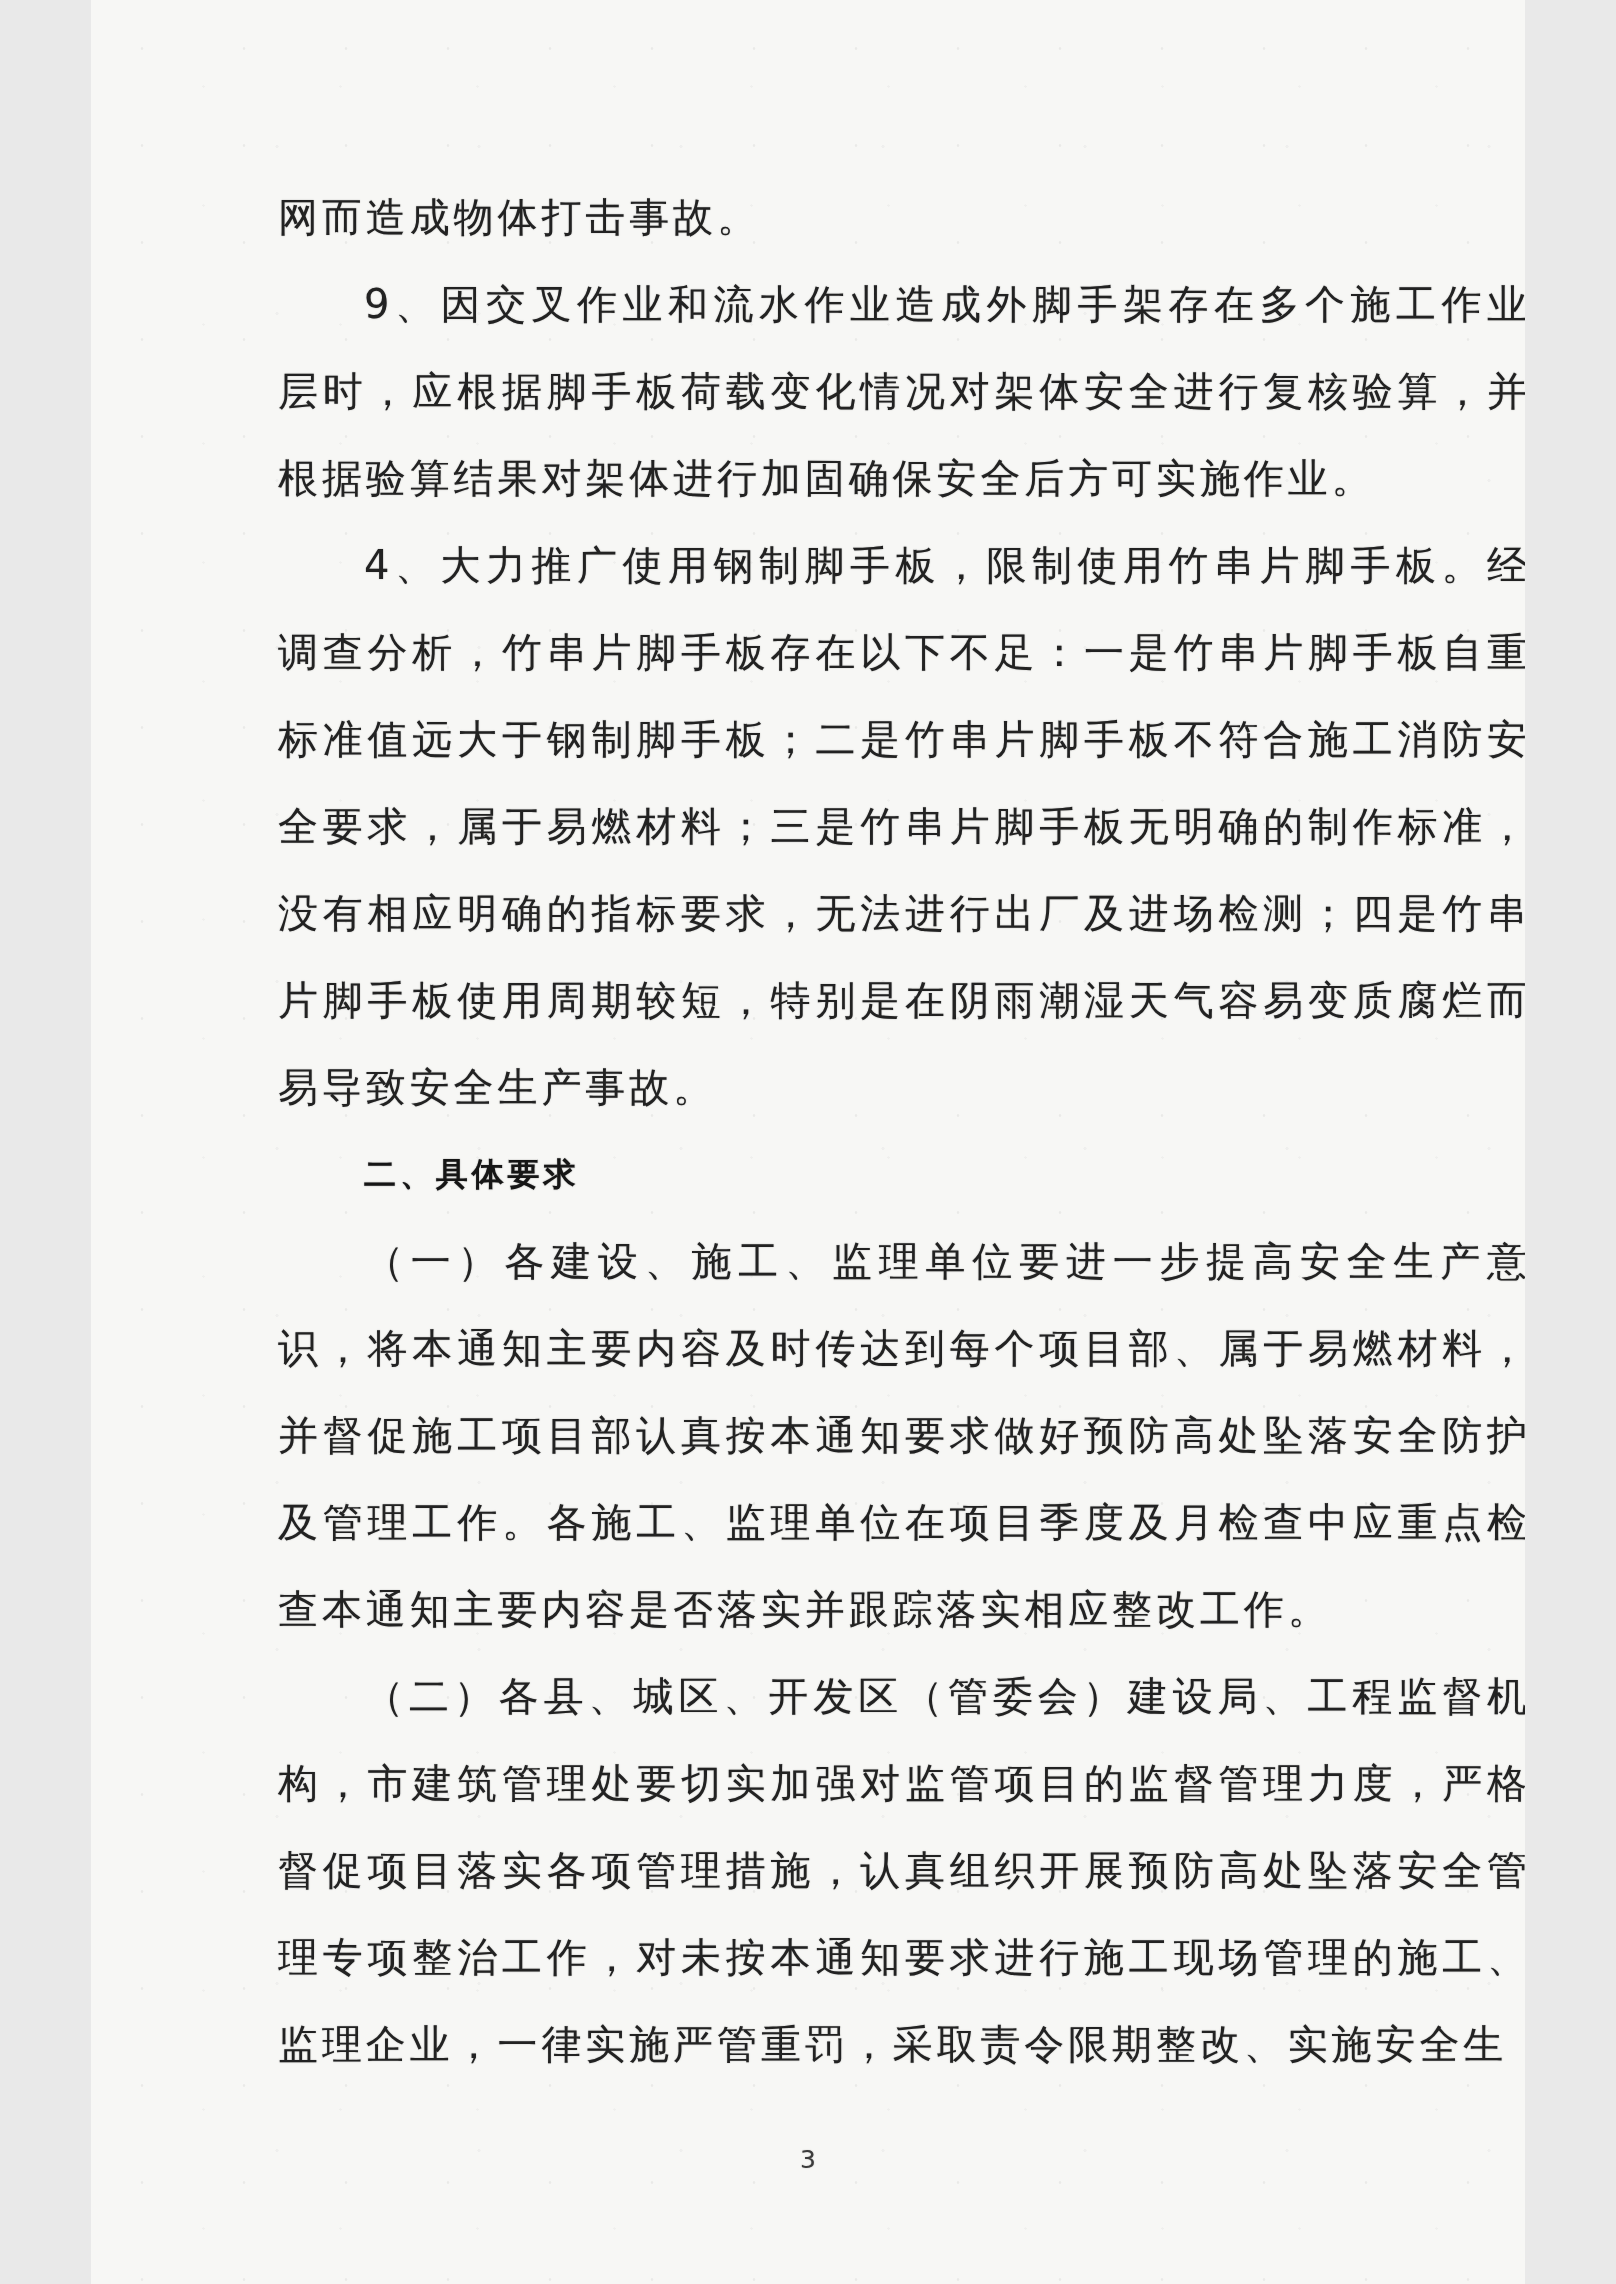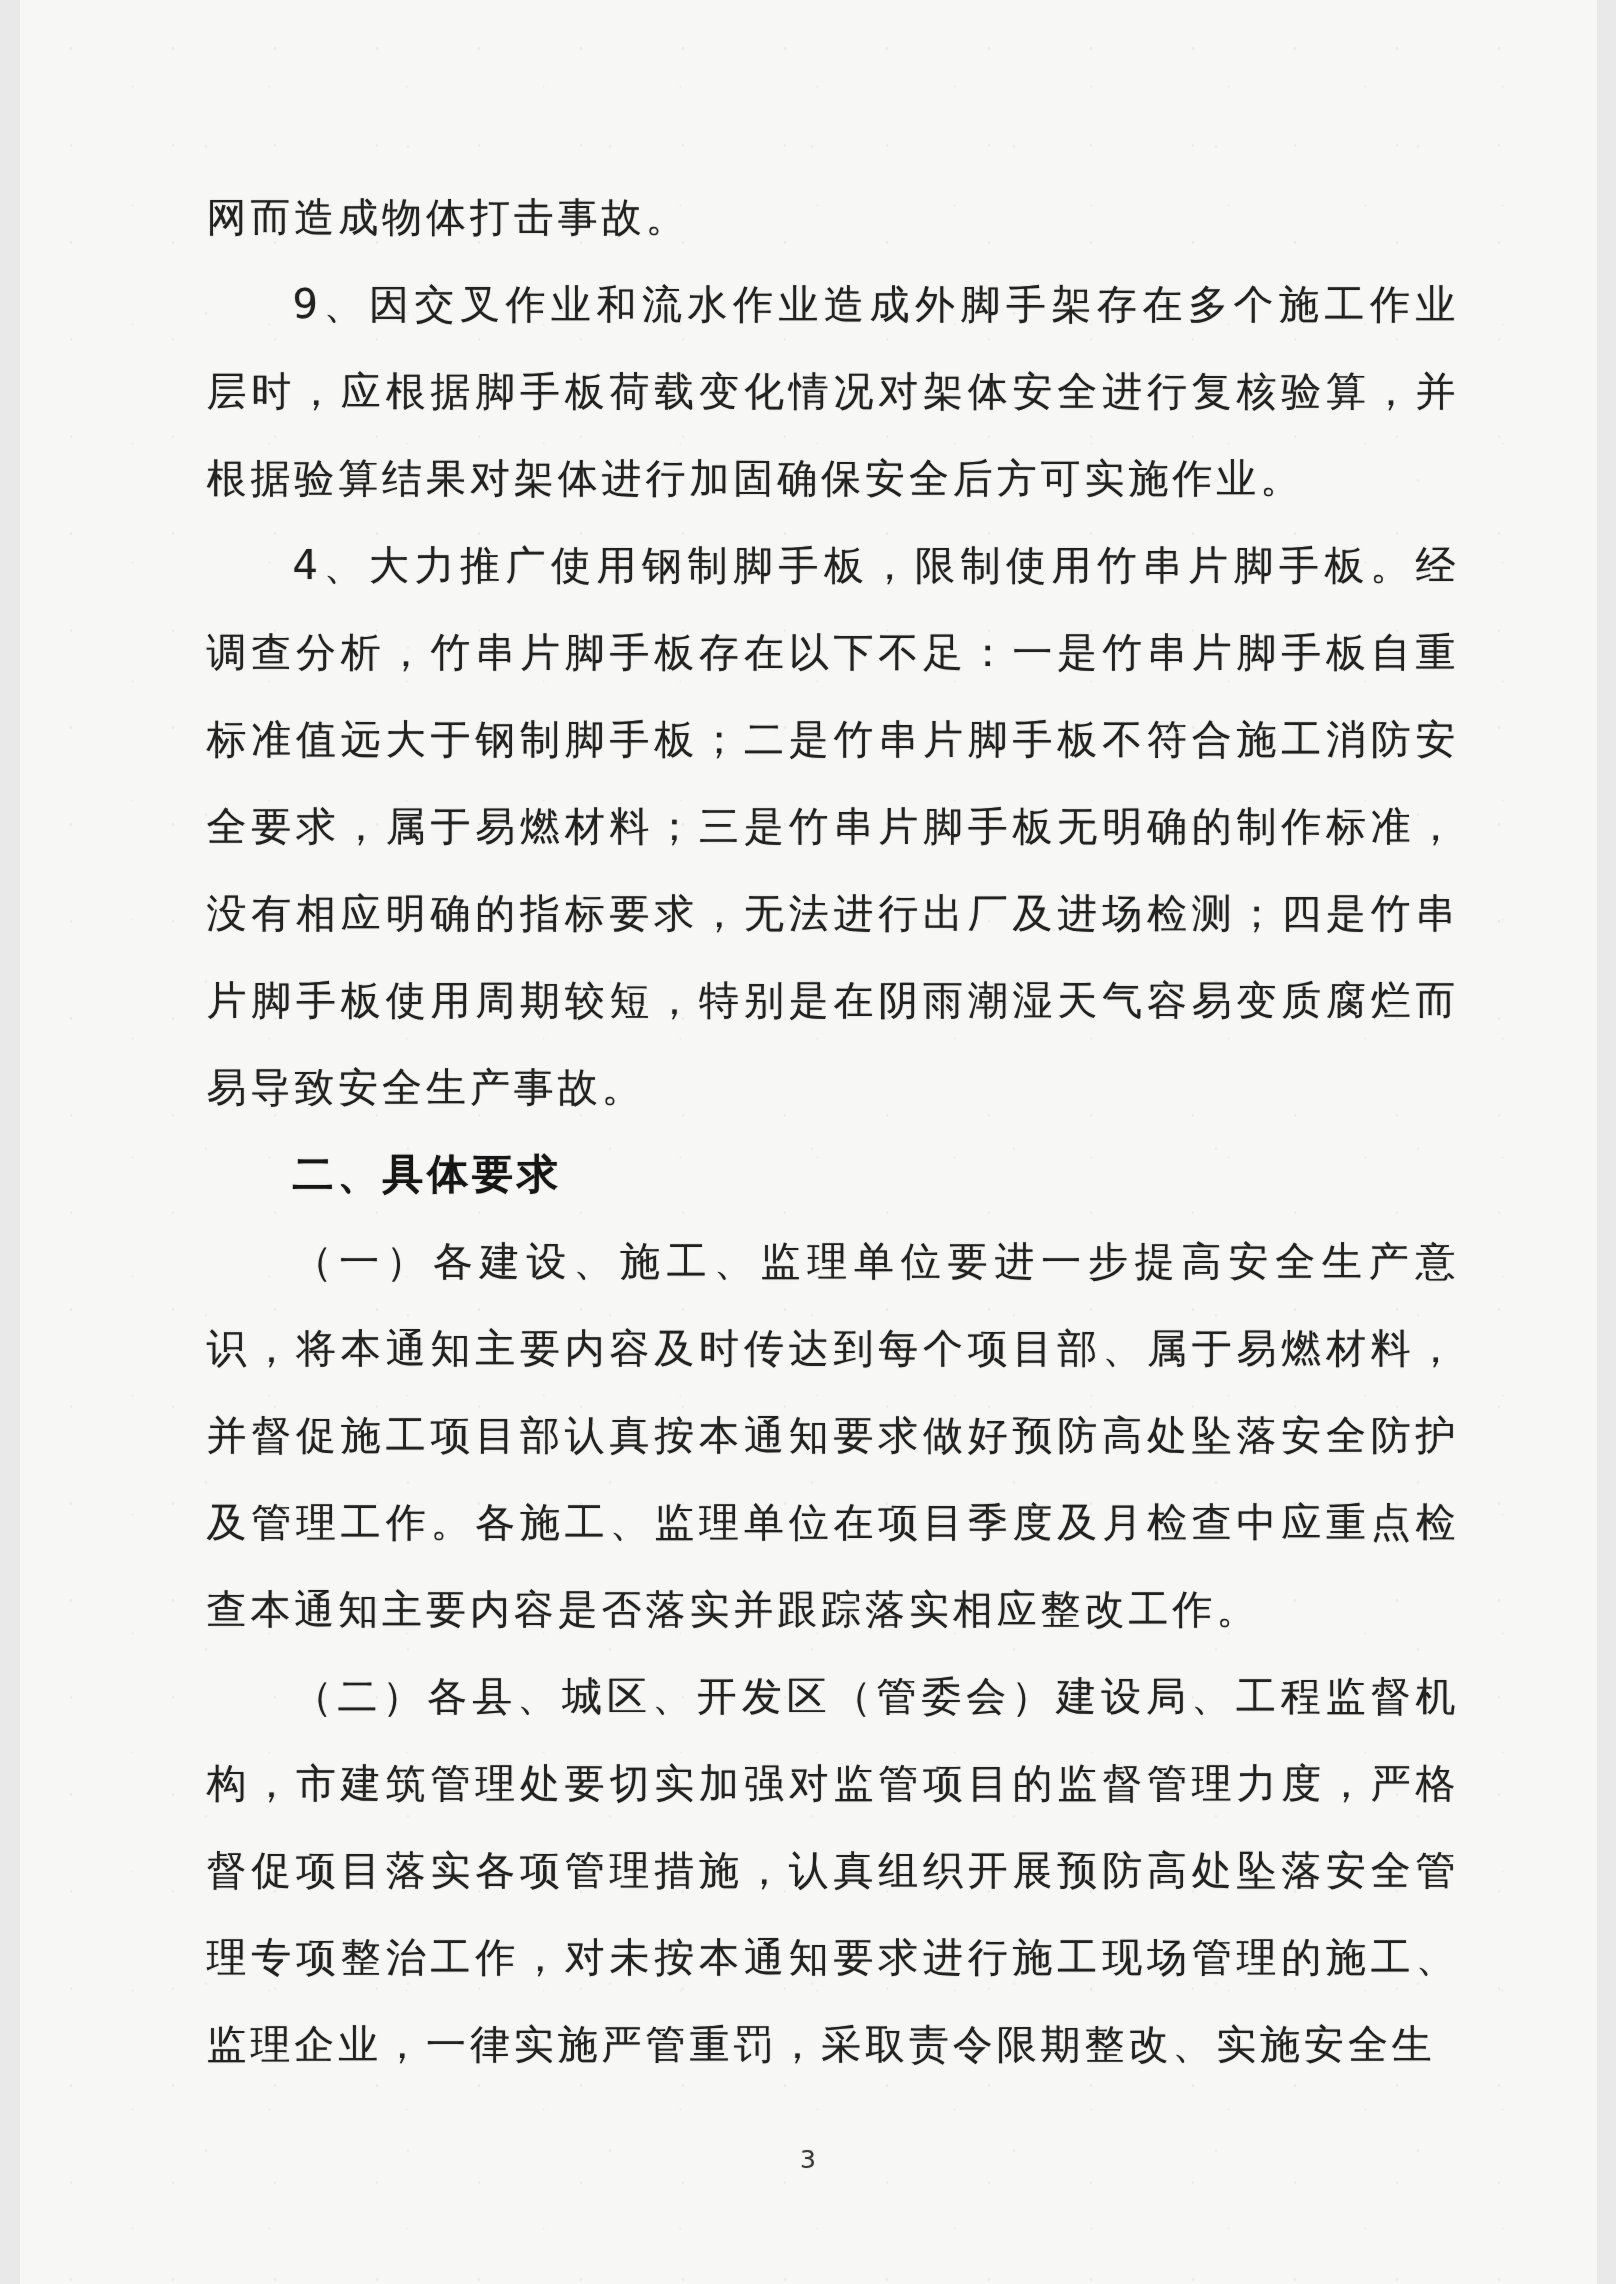--- a/index.html
+++ b/index.html
@@ -2,21 +2,21 @@
 <html style="font-size:10.4px"><head>
 <meta charset="utf-8">
 <style>
   html, body {
     margin: 0;
     padding: 0;
     background: #e9e9e9;
   }
   .page {
     position: relative;
-    width: 1577px;
+    width: 1434px;
     height: 2284px;
     margin: 0 auto;
     background-color: var(--paper, #f7f7f5);
     
     background-image:
       radial-gradient(rgba(110,110,110,0.10) 1px, transparent 1.6px),
       radial-gradient(rgba(130,130,130,0.07) 1px, transparent 1.6px),
       radial-gradient(rgba(90,90,90,0.05) 1.3px, transparent 2px);
     background-size: 102px 97px, 137px 119px, 202px 167px;
     background-position: 0 0, 44px 27px, 85px 63px;
@@ -39,21 +39,21 @@
   .para {
     margin: 0;
     padding: 0;
   }
   .para.indent {
     text-indent: 86px;
   }
   .heading {
     margin: 0;
     padding: 0;
-    font-size: 41px;
+    font-size: 32px;
     line-height: 87px;
     font-weight: 700;
     text-indent: 86px;
     color: var(--ink-heading, #161616);
     text-shadow: 0 0 1.3px rgba(25,25,25,0.55);
   }
   .page-number {
     position: absolute;
     top: 2145px;
     left: 0;

